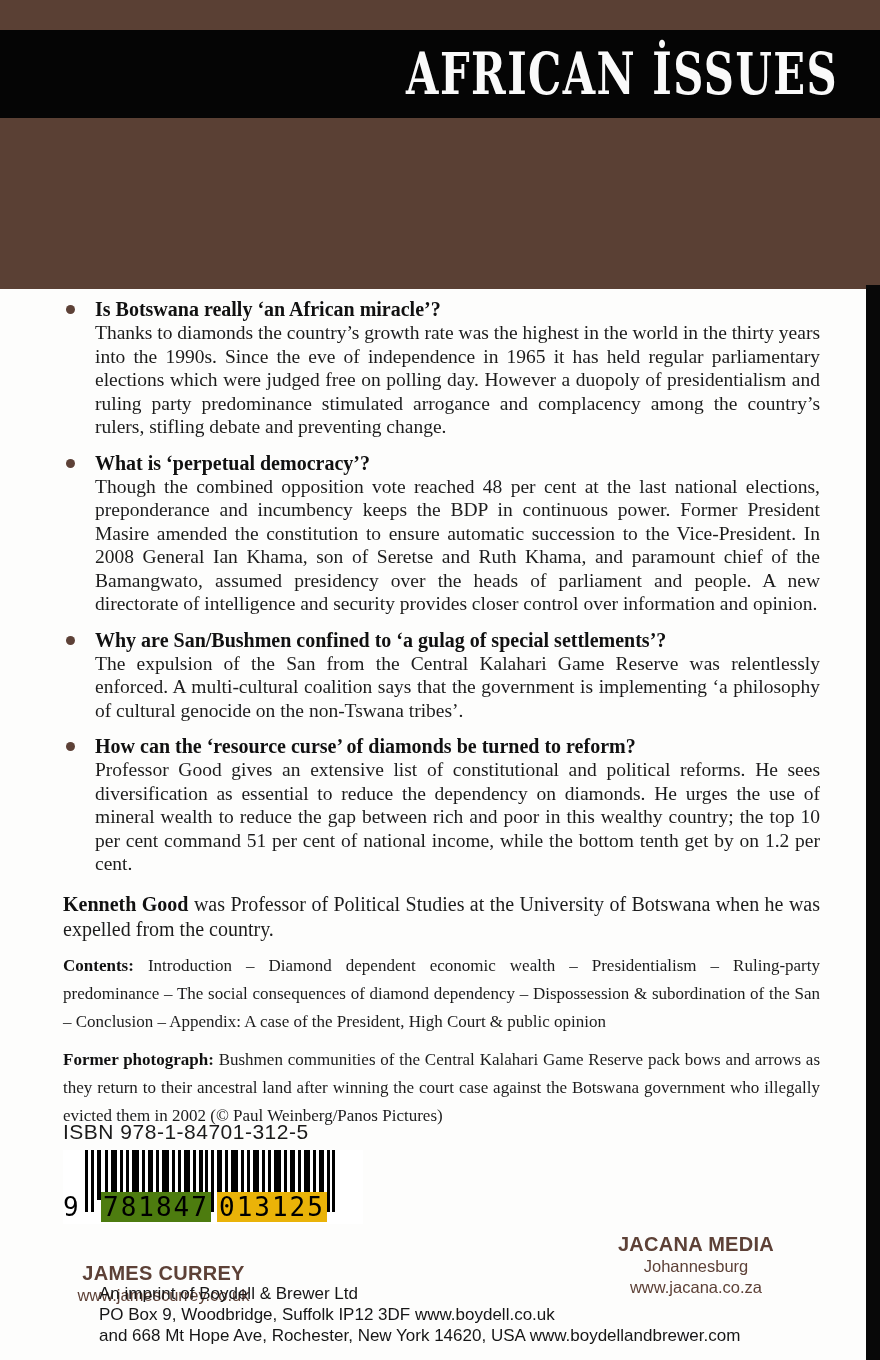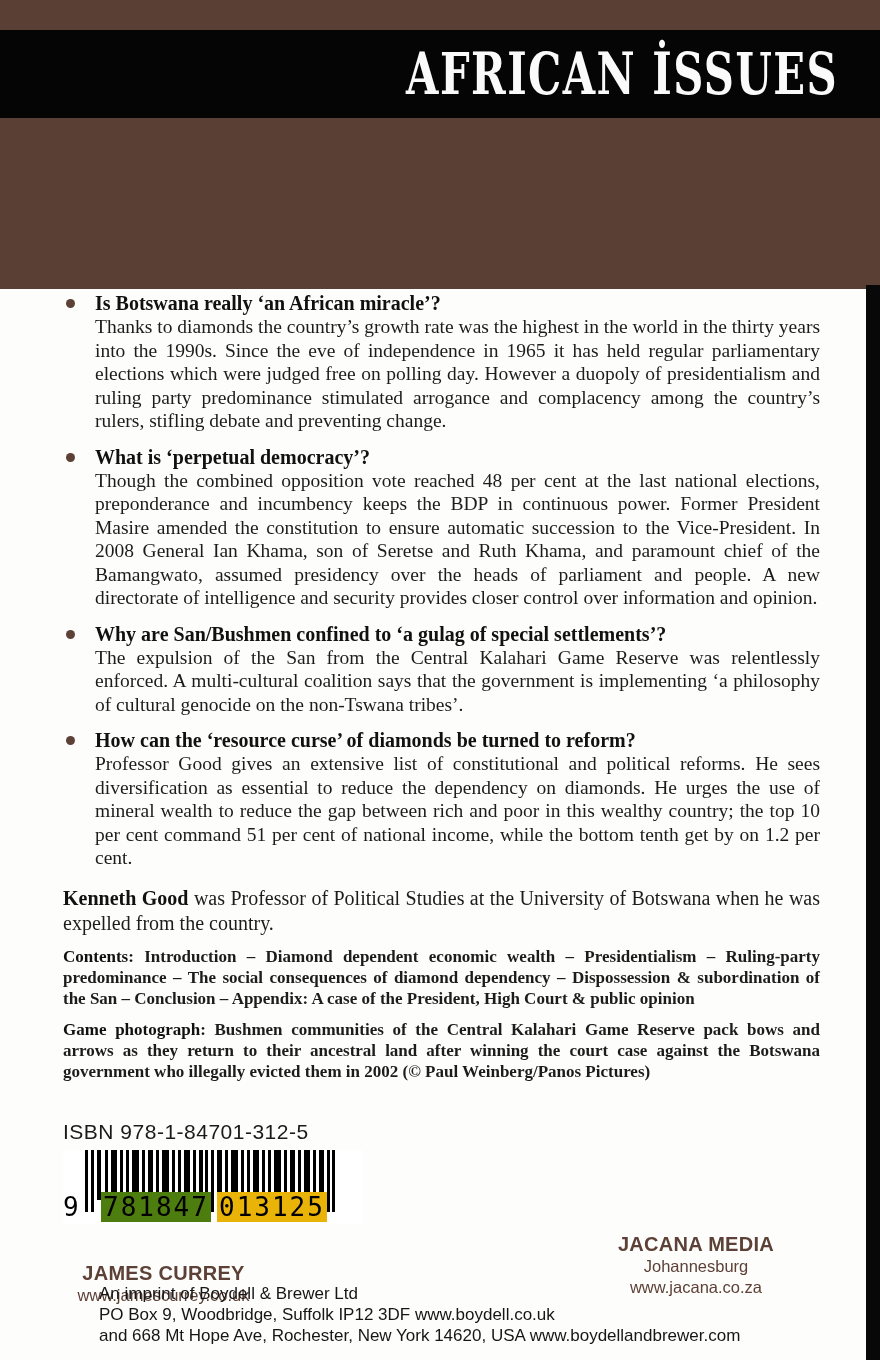--- a/index.html
+++ b/index.html
@@ -11,29 +11,29 @@
   .logo-bar{position:absolute;left:0;top:30px;width:880px;height:88px;background:#050505;
     display:flex;align-items:center;justify-content:flex-end;padding-right:12px;box-sizing:border-box;}
   .logo-text{
     display:inline-block;color:#fafafa;font-family:"DejaVu Serif",serif;font-weight:bold;
     font-size:58px;letter-spacing:2px;transform:scaleX(0.72);transform-origin:right center;
     margin-right:30px;white-space:nowrap;
   }
   .band-main{position:absolute;left:0;top:118px;width:880px;height:171px;background:#5a4034;}
   .spine-strip{position:absolute;right:0;top:285px;width:14px;height:1075px;background:#080808;}
 
-  .content{position:absolute;left:63px;top:291px;width:757px;}
+  .content{position:absolute;left:63px;top:297px;width:757px;}
   .bullet-item{position:relative;margin:0 0 12px 0;padding-left:32px;}
   .bullet-dot{position:absolute;left:3px;top:8px;width:9px;height:9px;border-radius:50%;background:#5d4137;}
   .bullet-heading{font-weight:bold;font-size:20px;line-height:24px;color:#111;}
   .bullet-body{font-size:19.5px;line-height:23.5px;text-align:justify;color:#1c1c1c;}
 
   .author-para{margin:16px 0 0 0;font-size:20px;line-height:25px;text-align:justify;color:#1c1c1c;}
   .author-para b{color:#111;}
-  .small-para{margin:10px 0 0 0;font-size:17px;line-height:21px;text-align:justify;color:#1c1c1c;font-weight:bold;}
+  .small-para{margin:10px 0 0 0;font-size:17px;line-height:28px;text-align:justify;color:#1c1c1c;}
   .small-para b{color:#111;}
 
   .isbn-label{position:absolute;left:63px;top:1120px;font-family:"Liberation Sans",sans-serif;
     font-size:21px;letter-spacing:0.5px;color:#1a1a1a;}
   .barcode{position:absolute;left:63px;top:1150px;width:300px;height:74px;background:#fff;}
   .barcode svg{position:absolute;left:22px;top:0;}
   .barcode-digits span{position:absolute;top:42px;font-family:"DejaVu Sans Mono","DejaVu Sans",monospace;
     font-size:26px;color:#000;letter-spacing:2px;line-height:30px;}
   .bd-left{left:0;}
   .bd-mid{left:38px;background:#4d7c0f;padding:0 2px;}
@@ -86,21 +86,21 @@
     <div class="bullet-item">
       <span class="bullet-dot"></span>
       <div class="bullet-heading">How can the ‘resource curse’ of diamonds be turned to reform?</div>
       <div class="bullet-body">Professor Good gives an extensive list of constitutional and political reforms. He sees diversification as essential to reduce the dependency on diamonds. He urges the use of mineral wealth to reduce the gap between rich and poor in this wealthy country; the top 10 per cent command 51 per cent of national income, while the bottom tenth get by on 1.2 per cent.</div>
     </div>
 
     <p class="author-para"><b>Kenneth Good</b><span> was Professor of Political Studies at the University of Botswana when he was expelled from the country.</span></p>
 
     <p class="small-para"><b>Contents:</b><span> Introduction – Diamond dependent economic wealth – Presidentialism – Ruling-party predominance – The social consequences of diamond dependency – Dispossession &amp; subordination of the San – Conclusion – Appendix: A case of the President, High Court &amp; public opinion</span></p>
 
-    <p class="small-para"><b>Game photograph:</b><span> Bushmen communities of the Central Kalahari Game Reserve pack bows and arrows as they return to their ancestral land after winning the court case against the Botswana government who illegally evicted them in 2002 (© Paul Weinberg/Panos Pictures)</span></p>
+    <p class="small-para"><b>Former photograph:</b><span> Bushmen communities of the Central Kalahari Game Reserve pack bows and arrows as they return to their ancestral land after winning the court case against the Botswana government who illegally evicted them in 2002 (© Paul Weinberg/Panos Pictures)</span></p>
 
   </div>
 
   <div class="isbn-label">ISBN 978-1-84701-312-5</div>
 
   <div class="barcode">
     <svg width="252" height="62" viewBox="0 0 252 62">
       <g fill="#000">
         <rect x="0" y="0" width="3" height="62"></rect>
           <rect x="6" y="0" width="3" height="62"></rect>

